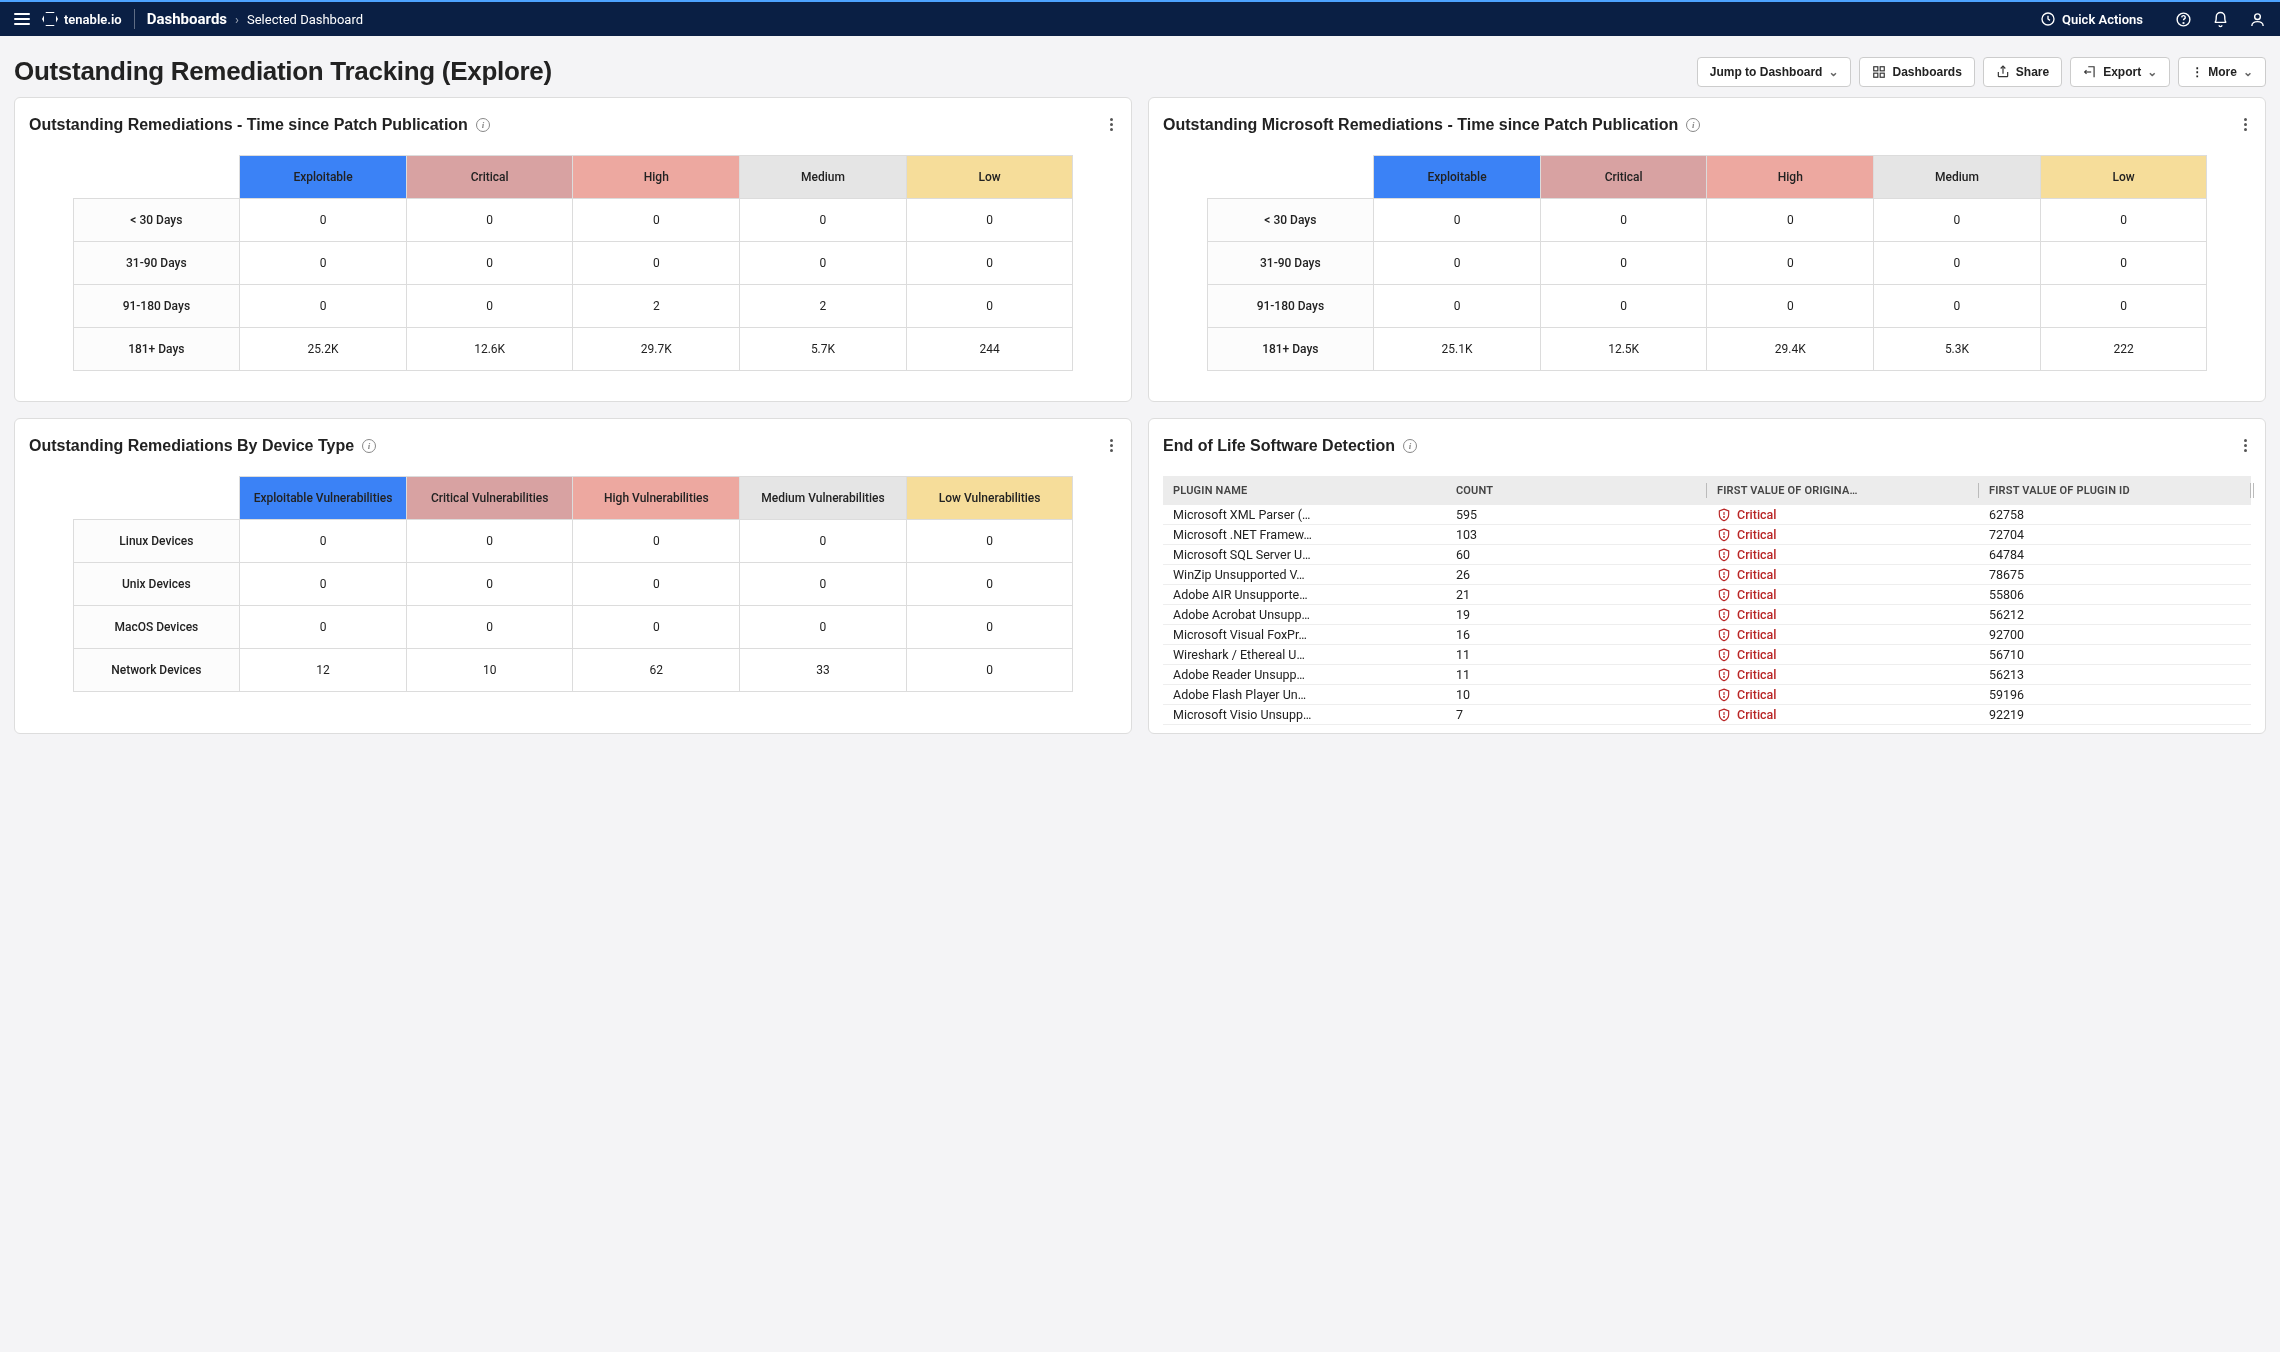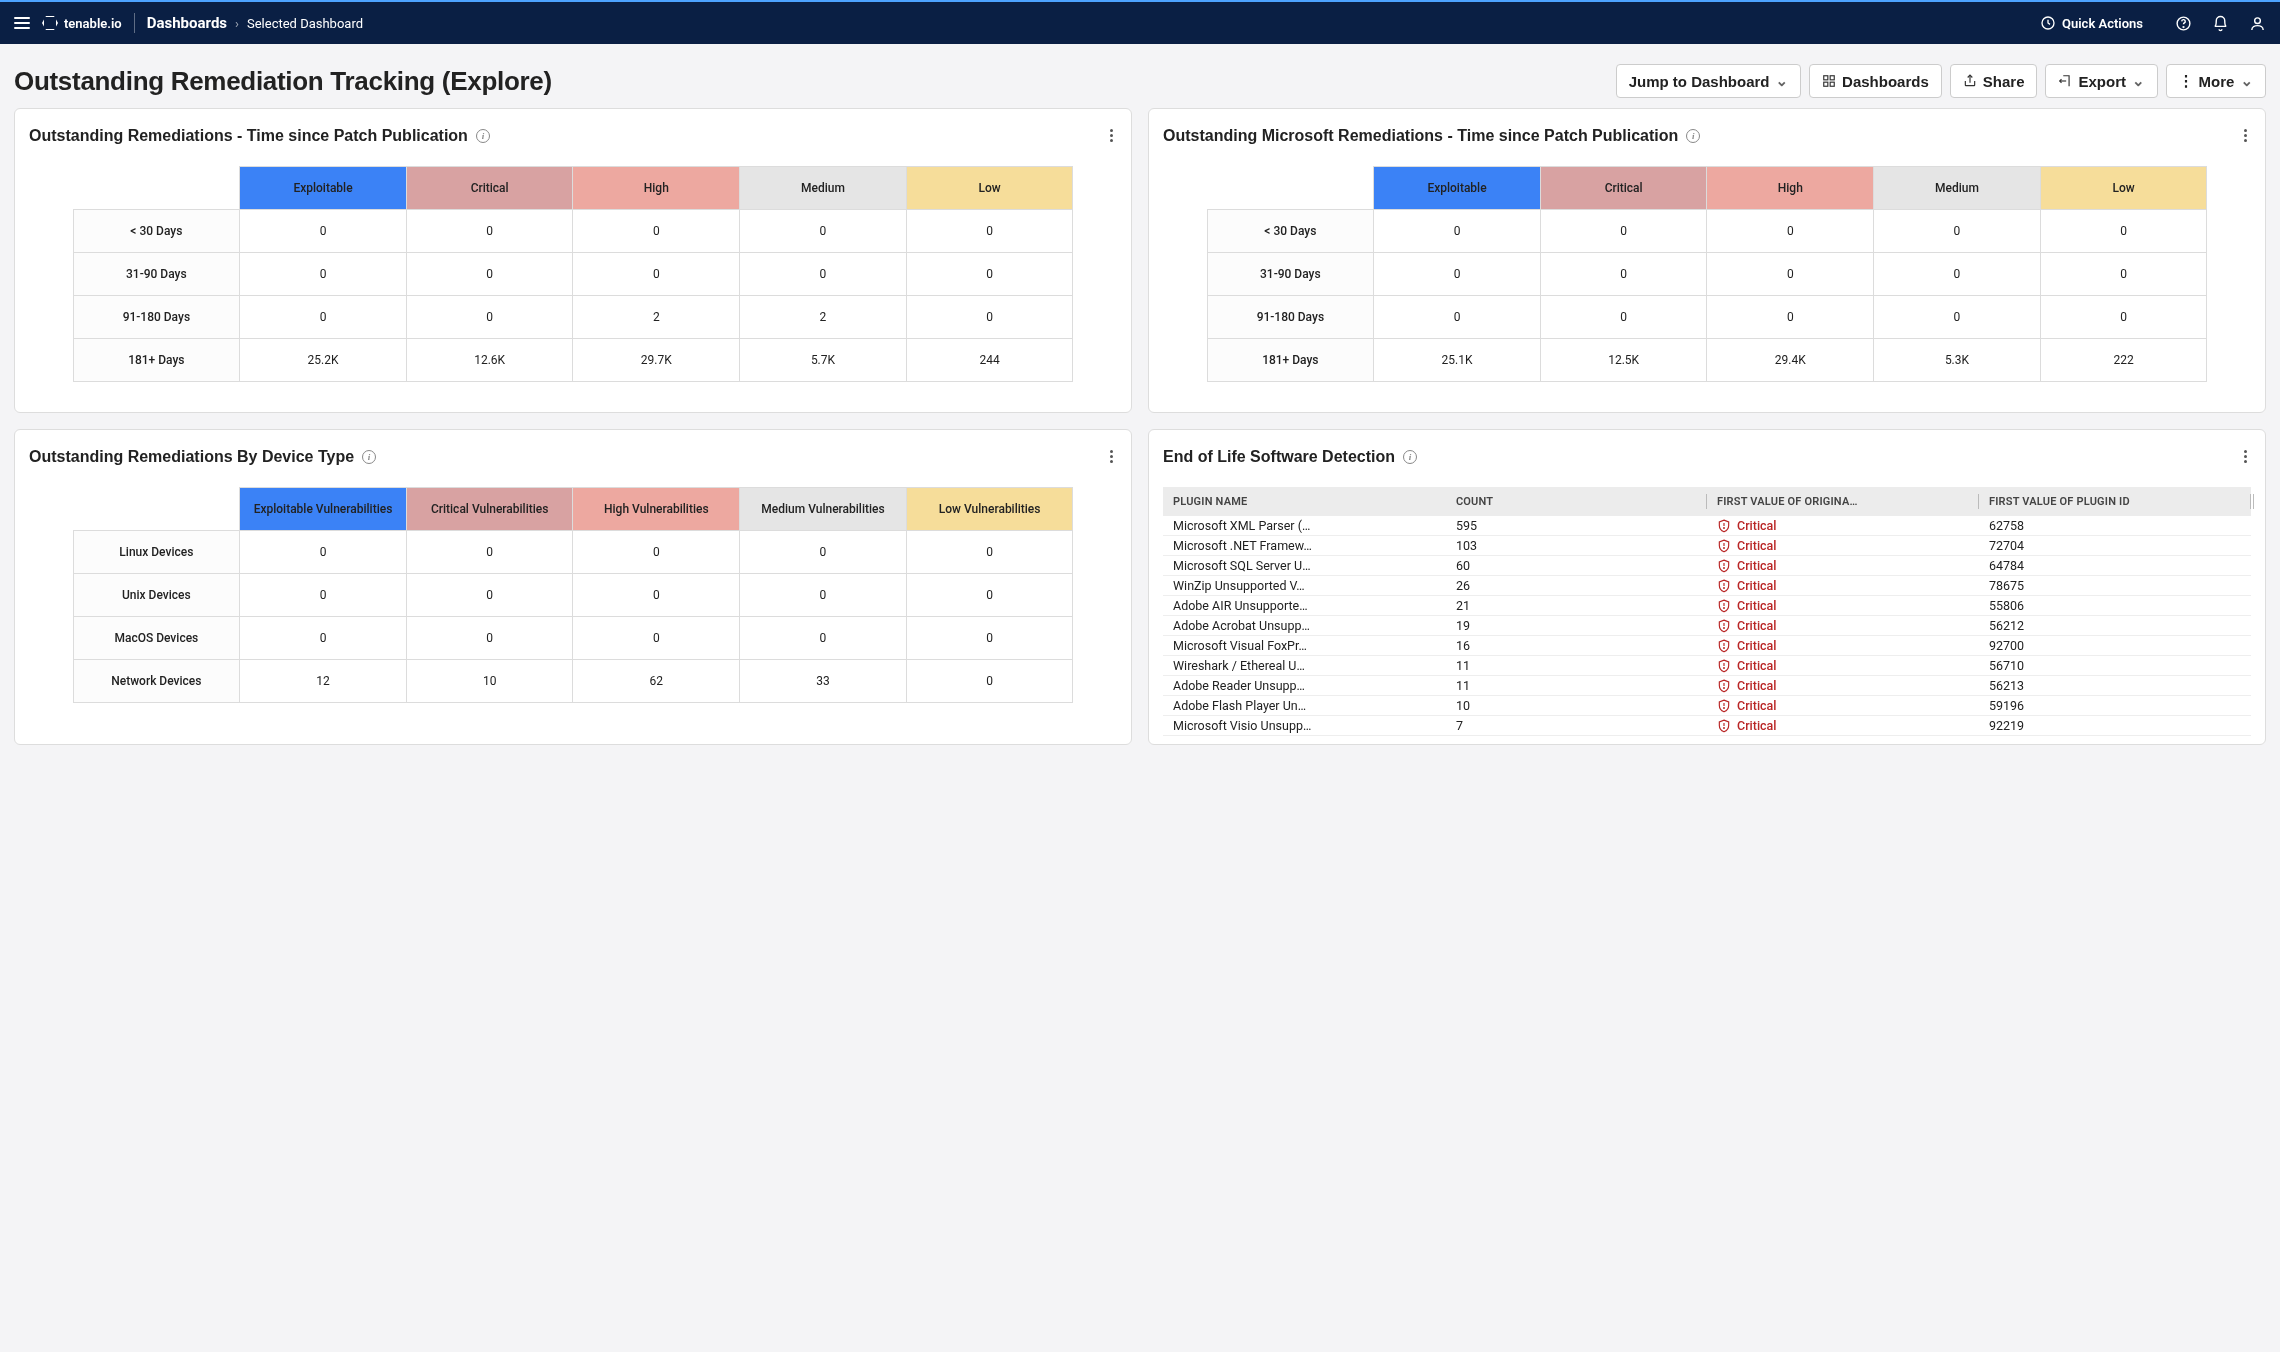--- a/index.html
+++ b/index.html
@@ -1,37 +1,37 @@
 <!DOCTYPE html>
 <html><head>
 <meta charset="utf-8">
 <style>
 * { box-sizing: border-box; margin: 0; padding: 0; }
 body { font-family: -apple-system, BlinkMacSystemFont, "Segoe UI", Roboto, Arial, sans-serif; background: #f4f4f6; color: #222; }
 
 
-.navbar { background: #0a1f44; color: #fff; height: 44px; display: flex; align-items: center; padding: 0 14px; font-size: 13px; border-top: 2px solid #4da3ff; gap: 12px; }
+.navbar { background: #0a1f44; color: #fff; height: 36px; display: flex; align-items: center; padding: 0 14px; font-size: 13px; border-top: 2px solid #4da3ff; gap: 12px; }
 .hamburger-icon { display: flex; flex-direction: column; gap: 3px; cursor: pointer; }
 .hamburger-icon span { width: 16px; height: 2px; background: #fff; border-radius: 1px; }
 .logo { display: flex; align-items: center; gap: 6px; font-weight: 600; }
 .logo-hex { width: 16px; height: 16px; border: 2px solid #fff; transform: rotate(0deg); clip-path: polygon(25% 6.7%, 75% 6.7%, 100% 50%, 75% 93.3%, 25% 93.3%, 0% 50%); background: transparent; position: relative; }
 .divider-v { width: 1px; height: 20px; background: rgba(255,255,255,0.35); }
 .breadcrumb { display: flex; align-items: center; gap: 8px; }
 .breadcrumb .root { font-weight: 700; font-size: 15px; }
 .breadcrumb .sep { opacity: 0.6; }
 .nav-spacer { flex: 1; }
 .quick-actions { display: flex; align-items: center; gap: 6px; font-weight: 600; cursor: pointer; }
 .nav-icons { display: flex; align-items: center; gap: 20px; margin-left: 20px; }
 .nav-icons svg, .quick-actions svg { stroke: #fff; }
 
 
 .page-header { display: flex; align-items: center; padding: 20px 14px 10px 14px; gap: 10px; }
 .page-title { font-size: 26px; font-weight: 700; font-family: "Arial Black", Arial, sans-serif; letter-spacing: -0.3px; }
 .header-buttons { margin-left: auto; display: flex; gap: 8px; }
-.btn { background: #fff; border: 1px solid #ccc; border-radius: 4px; padding: 7px 12px; font-size: 15px; display: flex; align-items: center; gap: 6px; cursor: pointer; font-weight: 600; color: #222; }
+.btn { background: #fff; border: 1px solid #ccc; border-radius: 4px; padding: 7px 12px; font-size: 12px; display: flex; align-items: center; gap: 6px; cursor: pointer; font-weight: 600; color: #222; }
 .btn .chev { opacity: 0.7; }
 .btn svg { stroke: #333; }
 
 
 .grid { display: grid; grid-template-columns: 1fr 1fr; gap: 16px; padding: 0 14px 16px 14px; }
 .card { background: #fff; border: 1px solid #ddd; border-radius: 6px; padding: 14px 14px 30px 14px; position: relative; }
 .card-header { display: flex; align-items: center; gap: 8px; margin-bottom: 18px; }
 .card-title { font-size: 16px; font-weight: 700; font-family: "Arial Black", Arial, sans-serif; }
 .info-icon { width: 14px; height: 14px; border: 1.2px solid #888; border-radius: 50%; display: flex; align-items: center; justify-content: center; font-size: 9px; color: #888; font-weight: 700; font-style: italic; font-family: serif; }
 .kebab { margin-left: auto; cursor: pointer; padding: 4px; }

